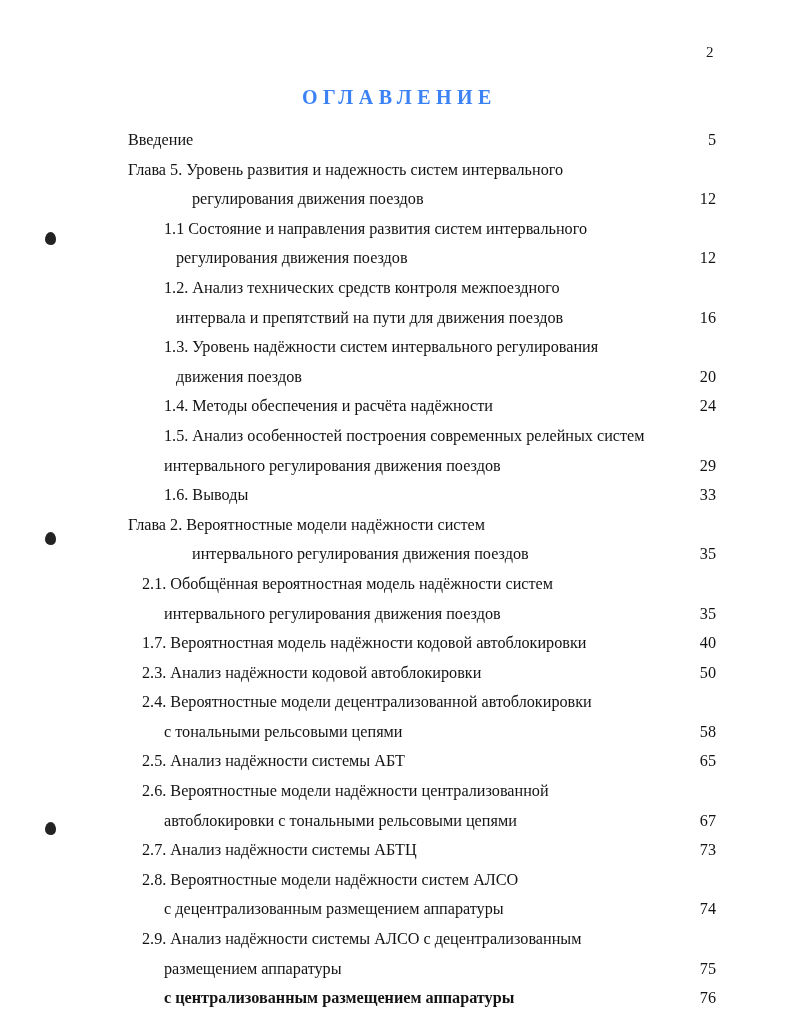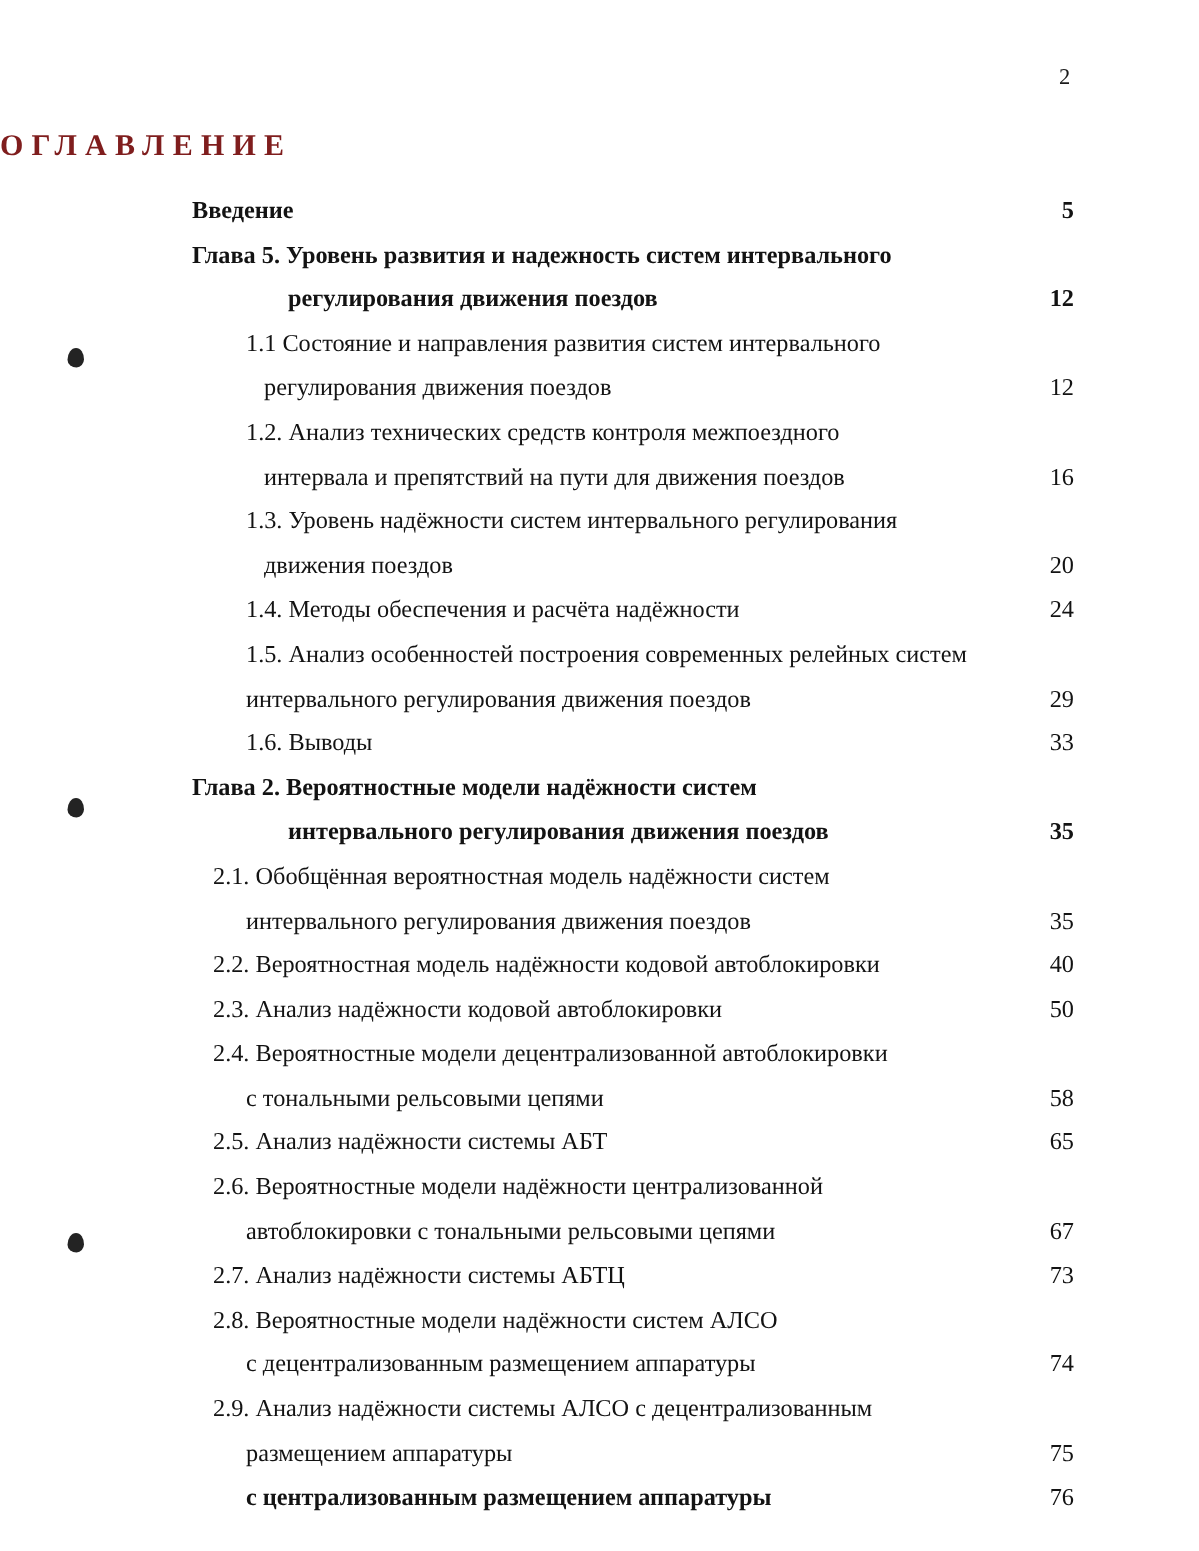--- a/index.html
+++ b/index.html
@@ -42,24 +42,25 @@
     border-radius: 52% 48% 45% 55% / 60% 58% 42% 40%;
     opacity: 0.93;
   }
 
   
   #doc-title {
     position: absolute;
     top: 86px;
     left: 0;
     width: 799px;
+    text-align: center;
     font-size: 20px;
     font-weight: bold;
     letter-spacing: 5.5px;
-    color: #7f1d1d;
+    color: #3b82f6;
     font-family: "Liberation Serif", "DejaVu Serif", serif;
   }
 
   
   #toc {
     position: absolute;
     top: 126px;
     left: 128px;
     width: 588px;
   }
@@ -107,21 +108,21 @@
     flex: 0 0 auto;
     width: 58px;
     text-align: right;
     padding-left: 4px;
     font-size: 16.2px;
     color: #131313;
   }
   .tline .pageno.blank { visibility: hidden; }
 
   
-  .w-bold  .label, .w-bold  .pageno { font-weight: bold; }
+  .w-bold  .label, .w-bold  .pageno { font-weight: normal; }
   .w-bold  .leader::after { font-weight: bold; }
   .w-semi  .label { font-weight: 600; }
 
   
   .ind-0   .label { margin-left: 0px; }
   .ind-1   .label { margin-left: 14px; text-align: right; }
   .ind-2   .label { margin-left: 36px; }
   .ind-3   .label { margin-left: 36px; }
   .ind-4   .label { margin-left: 48px; }
   .ind-5   .label { margin-left: 64px; }
@@ -242,21 +243,21 @@
           <span class="pageno blank"></span>
         </div>
         <div class="tline ind-3 ">
           <span class="label">интервального регулирования движения поездов</span>
           <span class="leader"></span>
           <span class="pageno">35</span>
         </div>
       </div>
       <div class="entry">
         <div class="tline ind-1 ">
-          <span class="label">2.2. Вероятностная модель надёжности кодовой автоблокировки</span>
+          <span class="label">1.7. Вероятностная модель надёжности кодовой автоблокировки</span>
           <span class="leader"></span>
           <span class="pageno">40</span>
         </div>
       </div>
       <div class="entry">
         <div class="tline ind-1 ">
           <span class="label">2.3. Анализ надёжности кодовой автоблокировки</span>
           <span class="leader"></span>
           <span class="pageno">50</span>
         </div>

